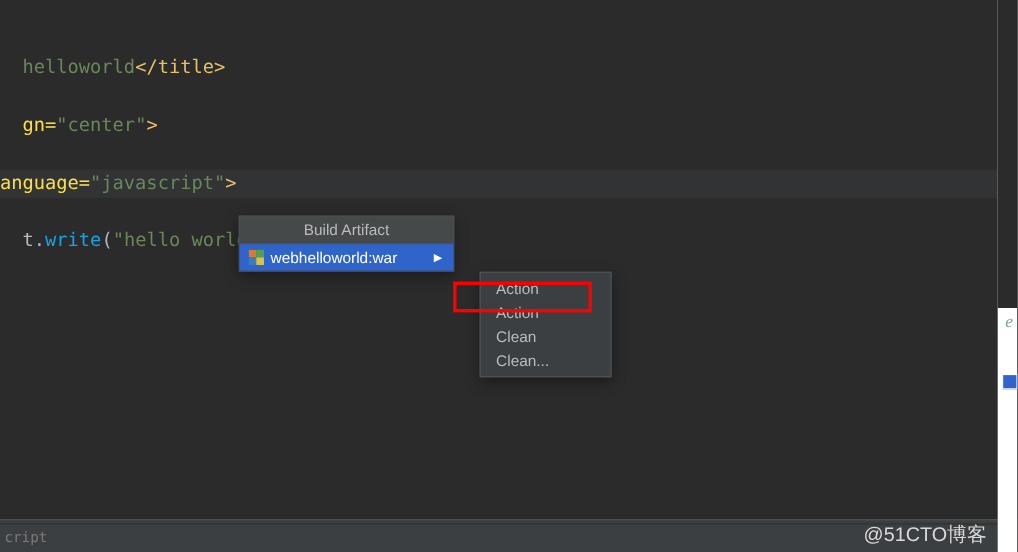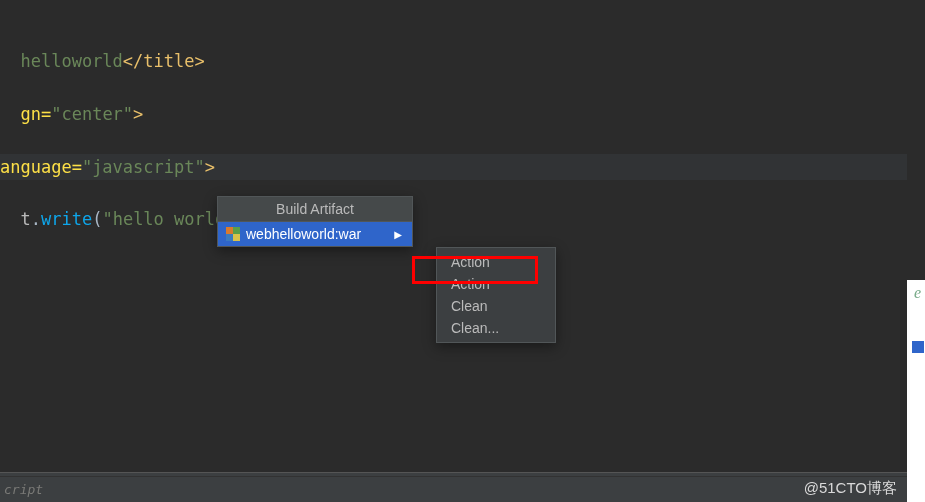--- a/index.html
+++ b/index.html
@@ -110,21 +110,20 @@
     border-top: 1px solid #555;
     background: #3c3f41;
   }
   .statusbar {
     position: absolute;
     left: 0; right: 0; bottom: 0;
     height: 26px;
     background: #3c3f41;
     color: #7a7a77;
     font-size: 13px;
-    font-style: italic;
     display: flex;
     align-items: center;
     padding-left: 4px;
     border-top: 1px solid #323232;
   }
 
   .right-edge {
     position: absolute;
     top: 0; right: 0; bottom: 0;
     width: 18px;
@@ -145,21 +144,21 @@
     width:14px; height:14px;
     background:#2f65ca;
     border:1px solid #fff;
   }
 
   .watermark {
     position: absolute;
     right: 28px;
     bottom: 4px;
     color: #d9d9d9;
-    font-size: 15px;
+    font-size: 18px;
     font-family: "Segoe UI", sans-serif;
   }
 </style>
 </head>
 <body>
 
 <div class="editor">
   <span class="line"><span class="val">helloworld</span><span class="tag">&lt;/title&gt;</span></span>
   <span class="line"> </span>
   <span class="line"><span class="attr">gn=</span><span class="val">"center"</span><span class="tag">&gt;</span></span>

